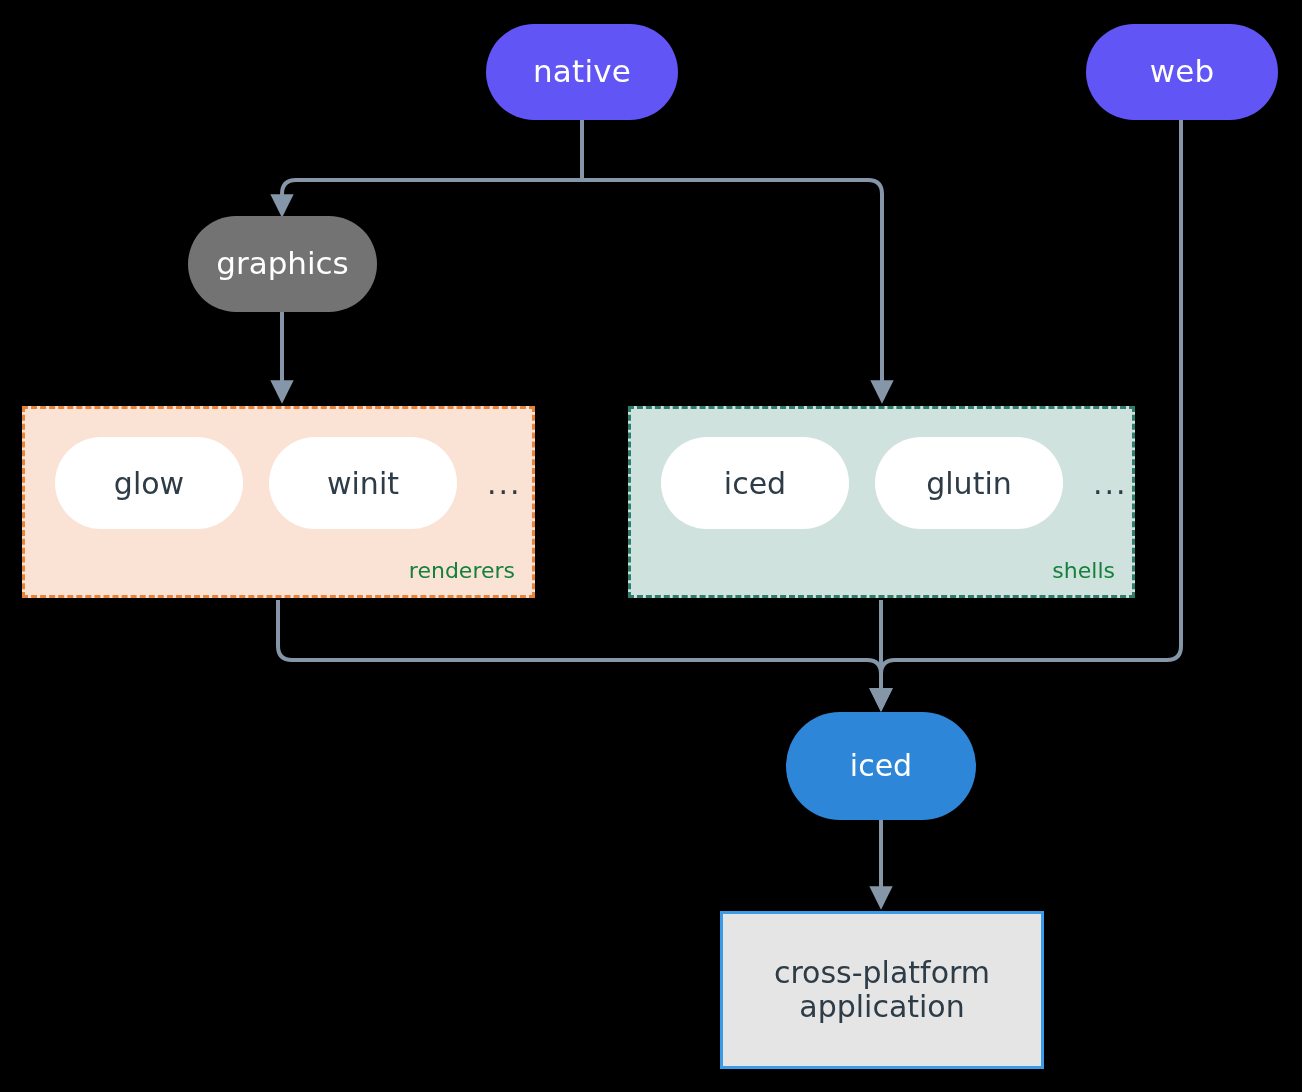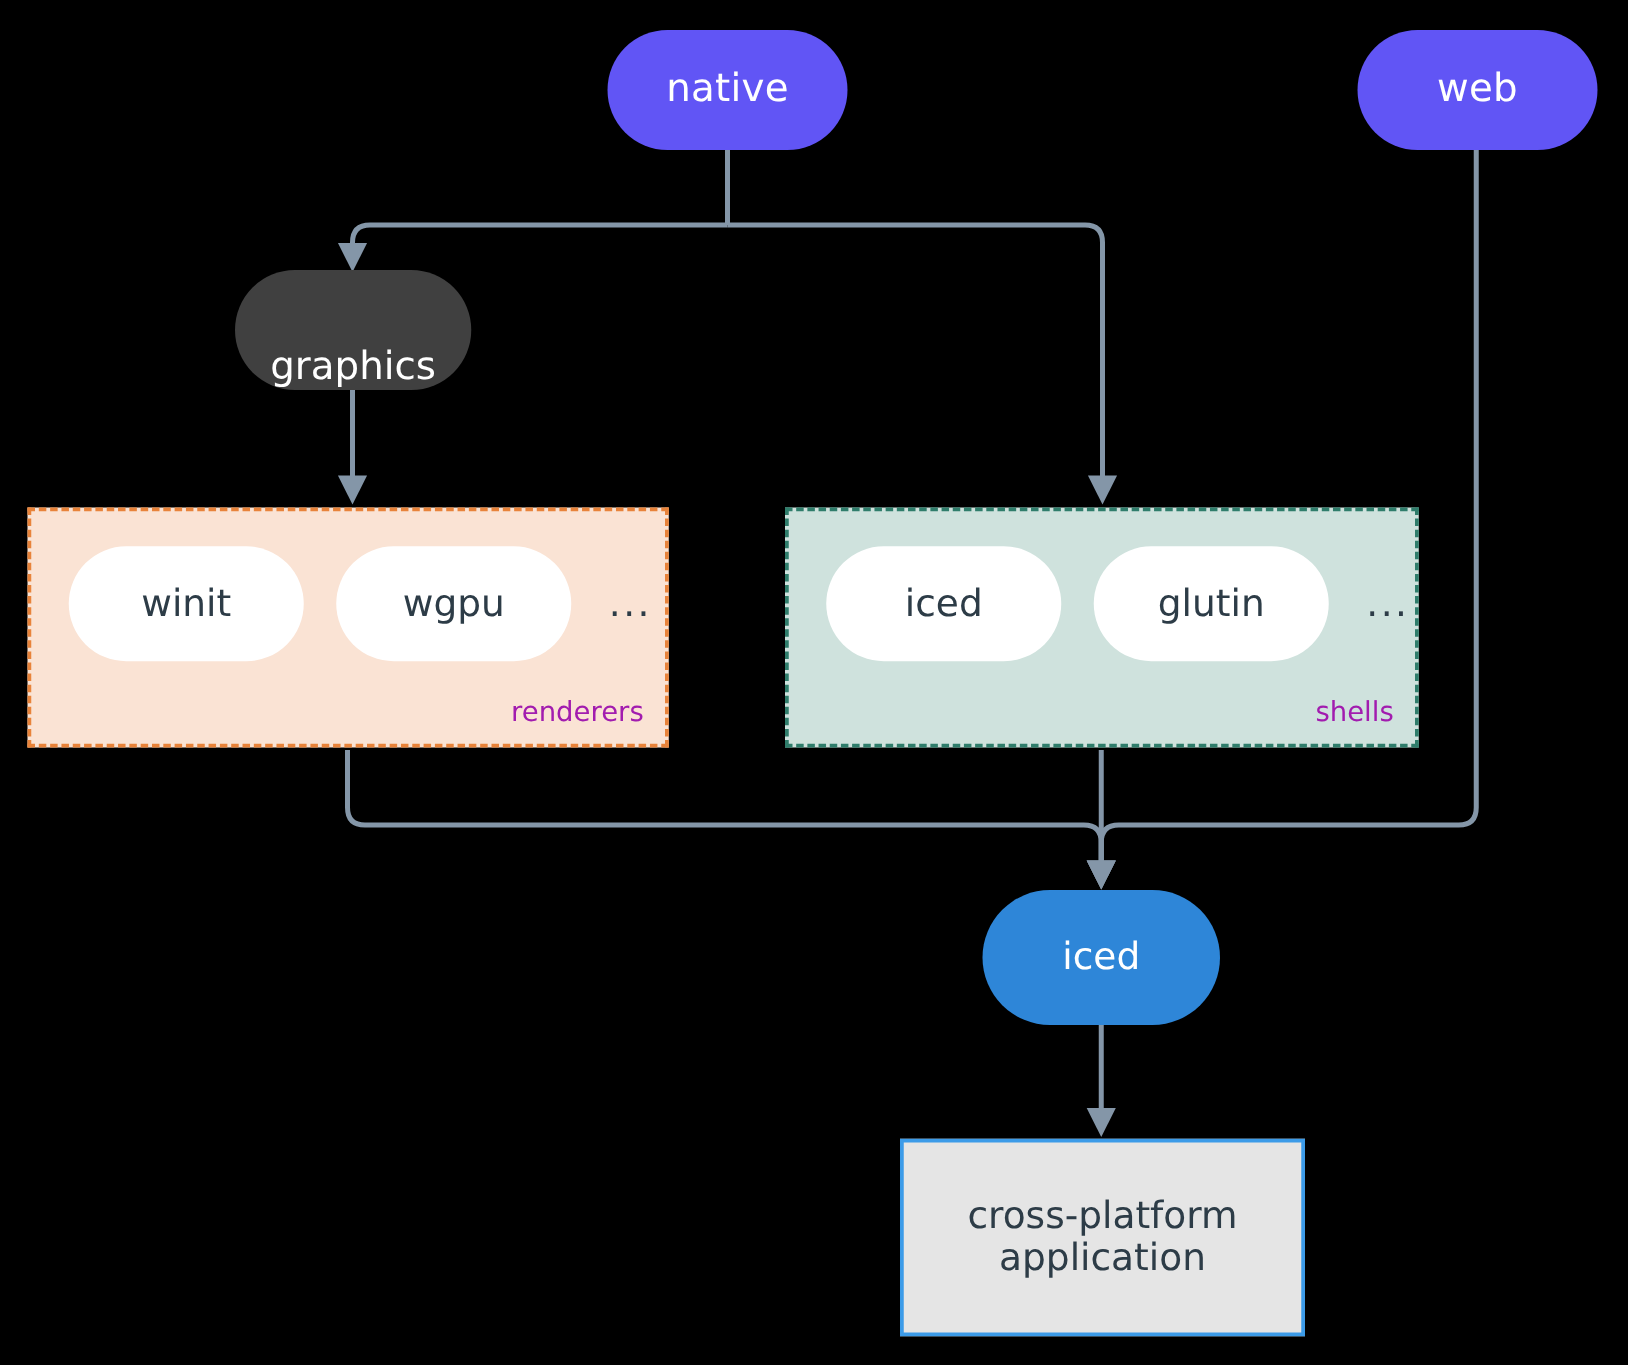--- a/index.html
+++ b/index.html
@@ -54,22 +54,21 @@
     font-size: 31px;
     letter-spacing: 0.2px;
   }
   #node-native { left: 486px; top: 24px; }
   #node-web    { left: 1086px; top: 24px; }
 
   
   #node-graphics {
     left: 188px; top: 216px;
     width: 189px; height: 96px;
-    background: #404040;
-    align-items: flex-end;
+    background: #737373;
   }
   #node-graphics .node-label {
     color: #FFFFFF;
     font-size: 31px;
   }
 
   
   #node-iced {
     left: 786px; top: 712px;
     width: 190px; height: 108px;
@@ -83,21 +82,21 @@
   
   .group {
     position: absolute;
     box-sizing: border-box;
   }
   .group-caption {
     position: absolute;
     right: 17px;
     bottom: 12px;
     font-size: 22px;
-    color: #a21caf;
+    color: #15803d;
     white-space: nowrap;
   }
   .chips {
     position: absolute;
     left: 30px;
     top: 28px;
     display: flex;
     align-items: center;
     gap: 26px;
   }
@@ -199,24 +198,24 @@
     <span class="node-label">web</span>
   </div>
 
   <div class="node pill" id="node-graphics">
     <span class="node-label">graphics</span>
   </div>
 
   <div class="group" id="group-renderers">
     <div class="chips">
       <div class="chip">
+        <span class="chip-label">glow</span>
+      </div>
+      <div class="chip">
         <span class="chip-label">winit</span>
-      </div>
-      <div class="chip">
-        <span class="chip-label">wgpu</span>
       </div>
       <span class="ellipsis">...</span>
     </div>
     <span class="group-caption">renderers</span>
   </div>
 
   <div class="group" id="group-shells">
     <div class="chips">
       <div class="chip">
         <span class="chip-label">iced</span>

